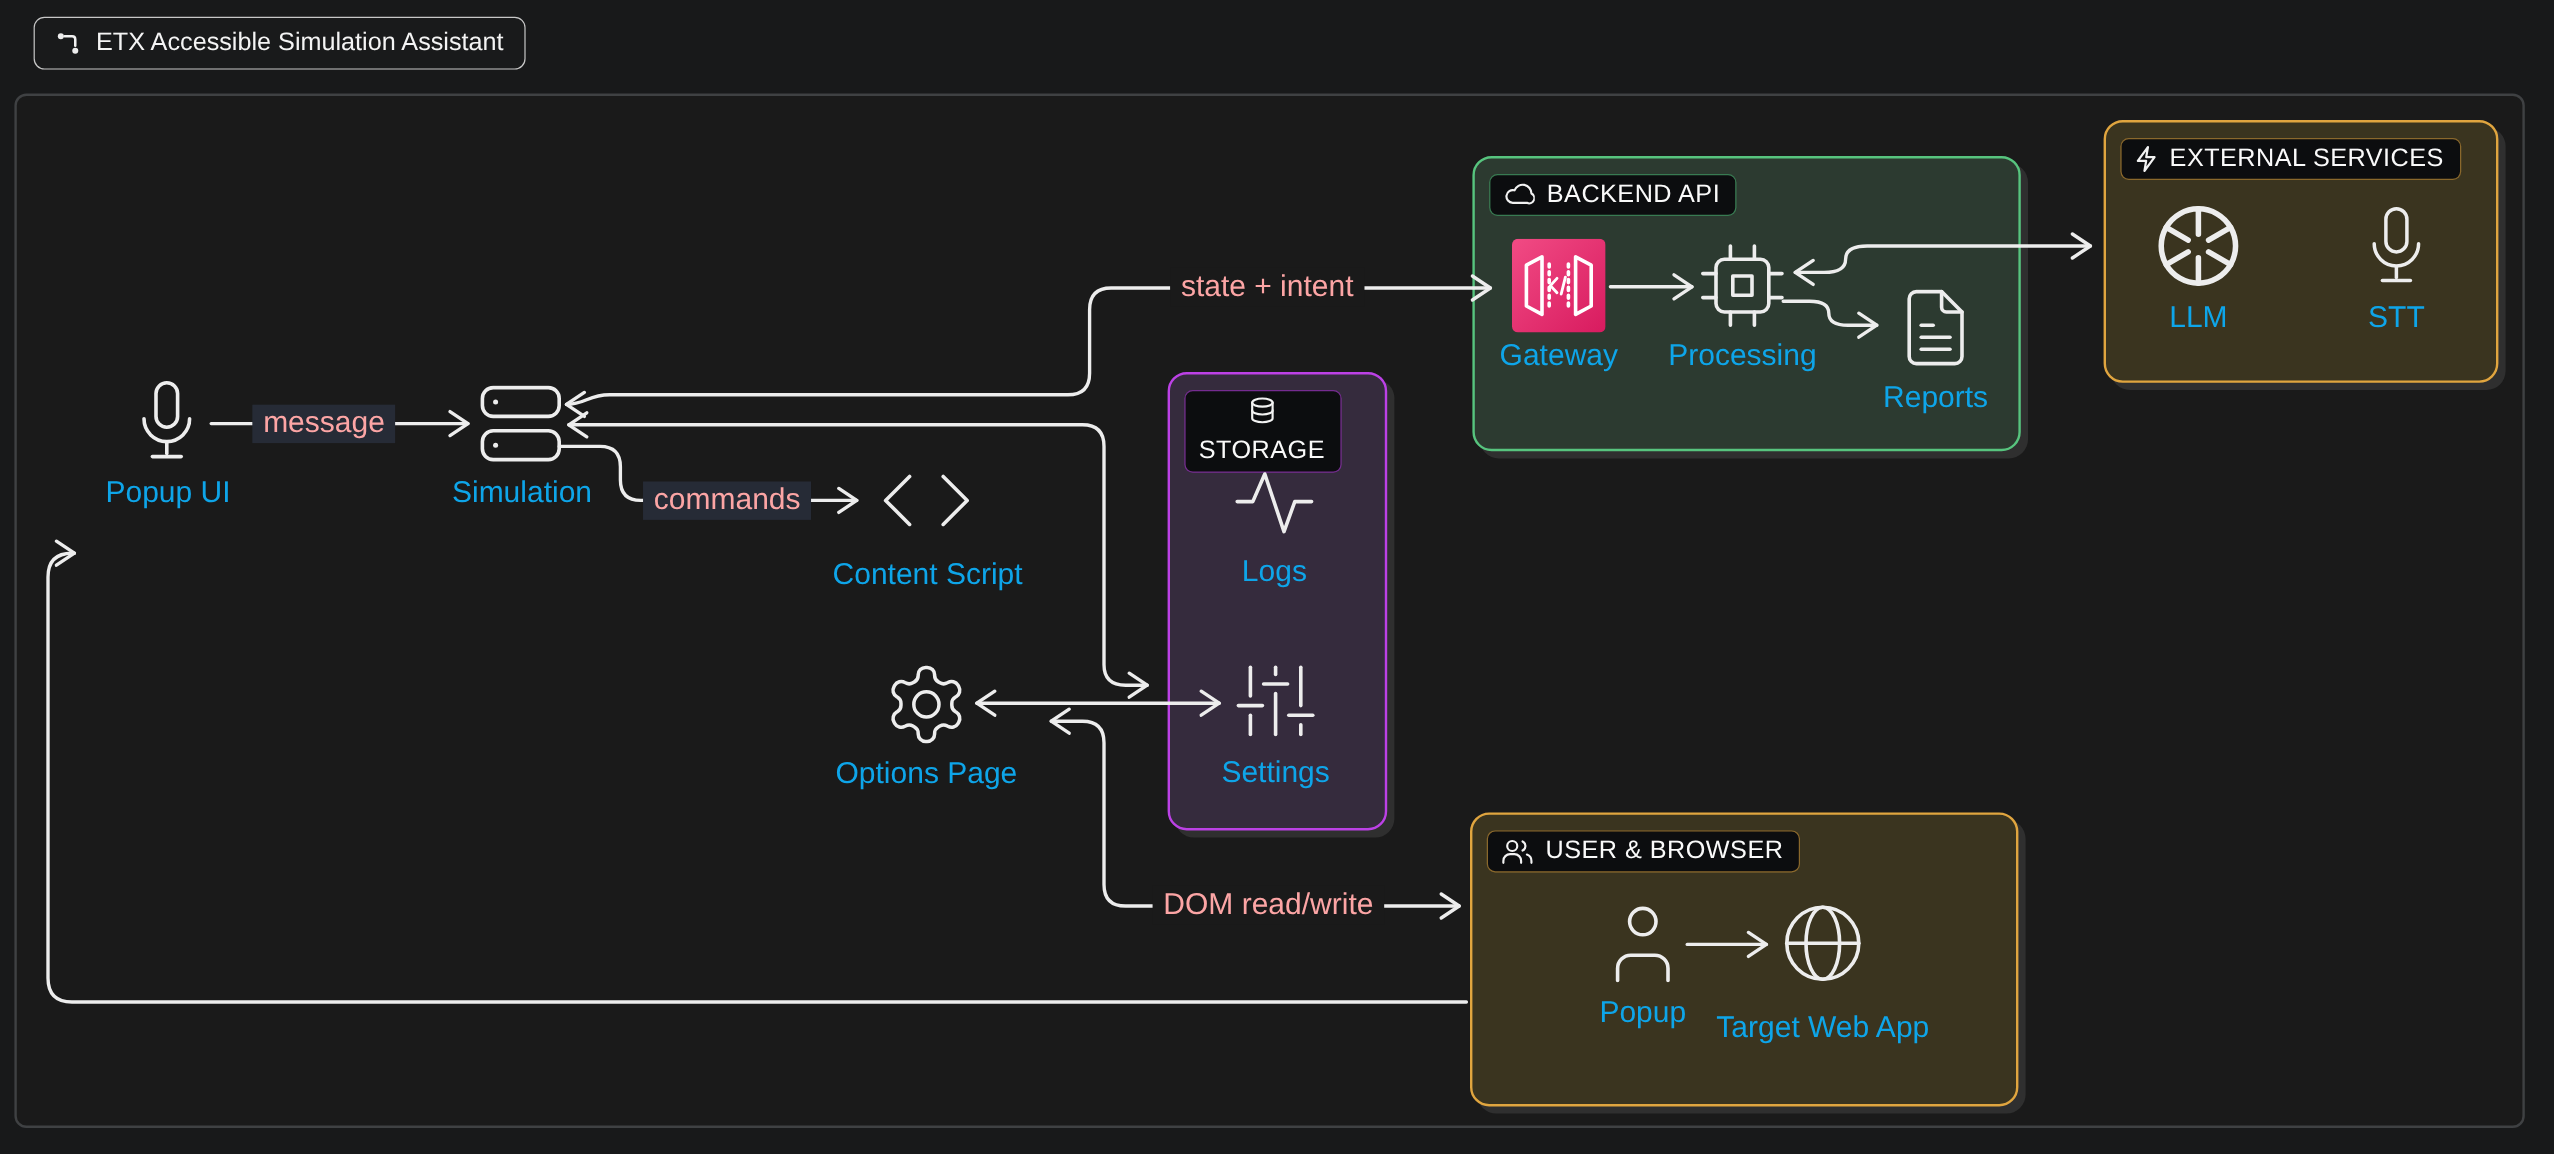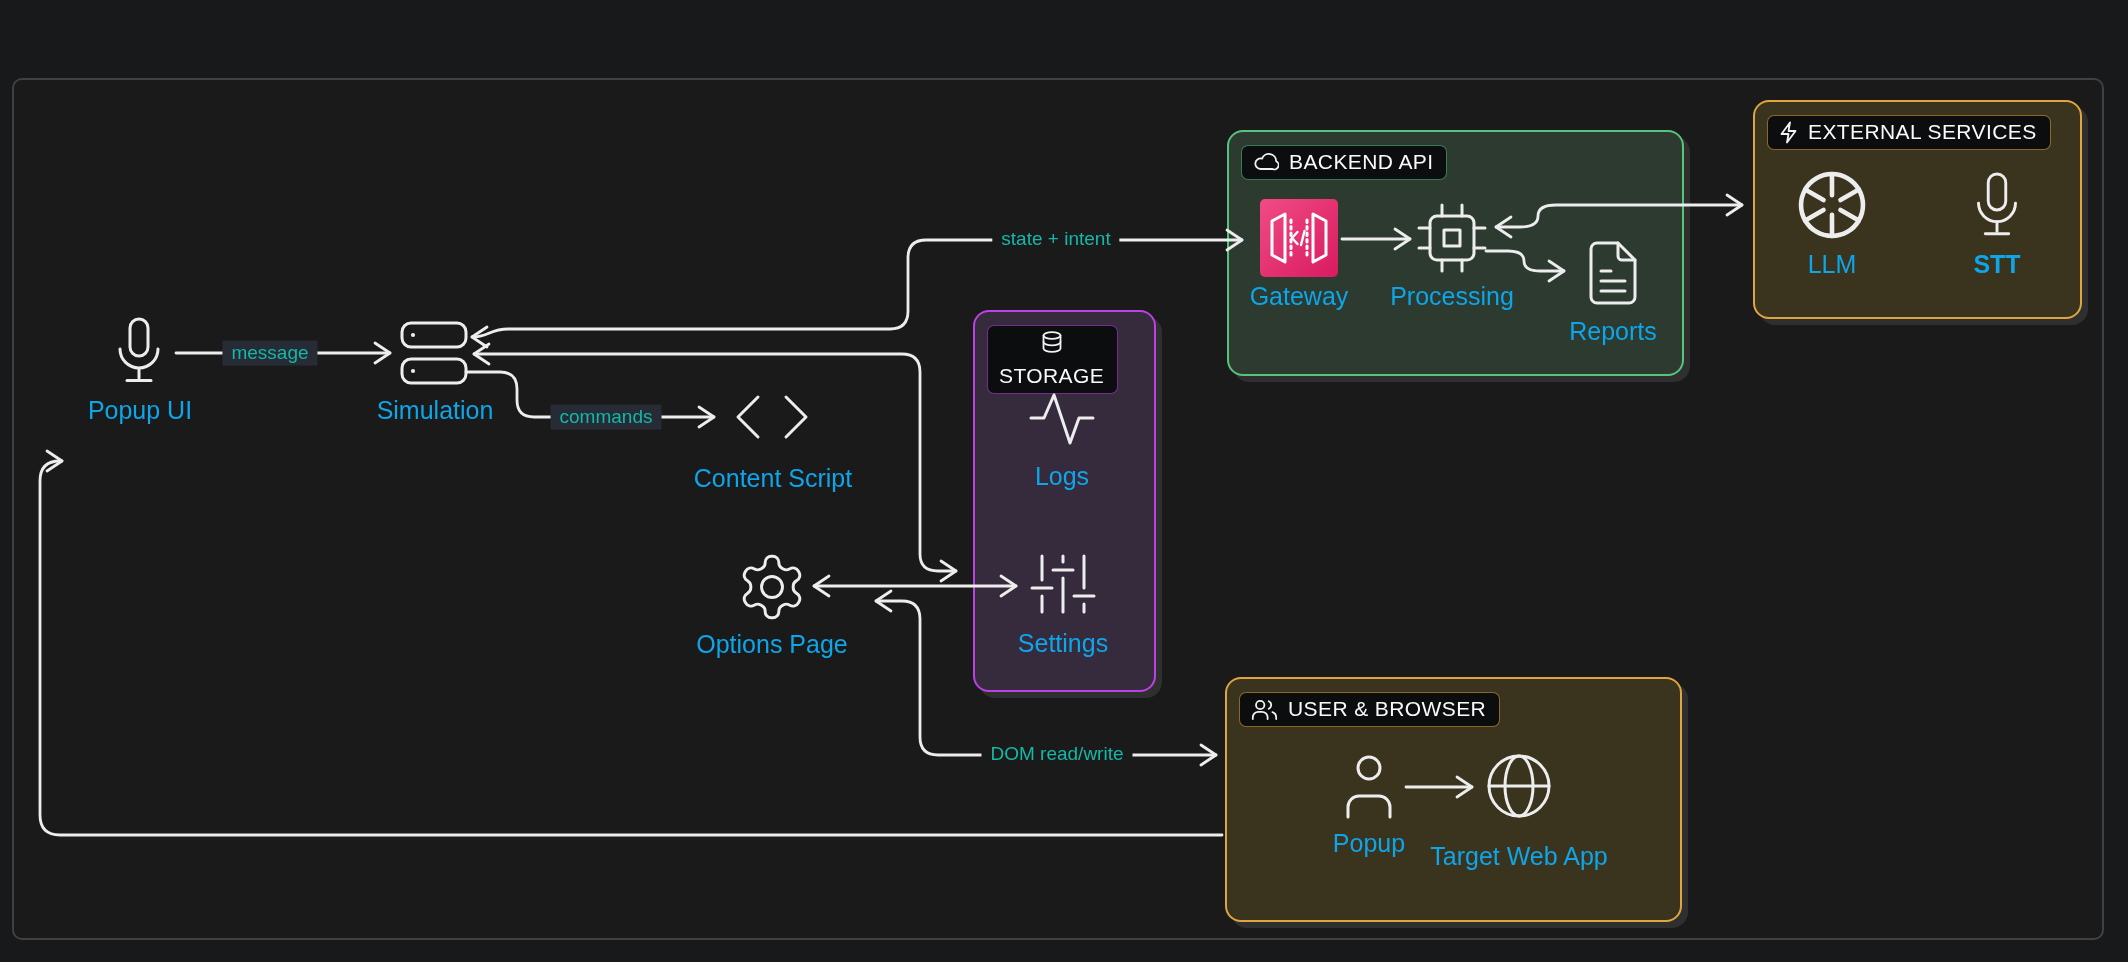--- a/index.html
+++ b/index.html
@@ -29,21 +29,21 @@
   .g-sto .gbadge{border-color:rgba(188,65,230,.6);flex-direction:column;}
   .g-bck .gbadge{border-color:rgba(87,196,126,.6);}
   .g-exs .gbadge{border-color:rgba(224,165,63,.6);}
   .g-usr .gbadge{border-color:rgba(224,165,63,.6);}
 
   
   .edges{position:absolute;left:0;top:0;width:2128px;height:962px;pointer-events:none;}
   .edges path.e{stroke:#ededed;stroke-width:2.8;fill:none;stroke-linecap:round;stroke-linejoin:round;}
 
   
-  .echip{position:absolute;transform:translate(-50%,-50%);font-size:19px;color:#14b8a6;
+  .echip{position:absolute;transform:translate(-50%,-50%);font-size:25px;color:#fca5a5;
     padding:2px 9px;white-space:nowrap;line-height:1.1;}
   .on-ext{background:#262b36;}
   .on-canvas{background:#1a1a1a;}
 
   
   .nicon{position:absolute;transform:translate(-50%,-50%);display:flex;}
   .nlabel{position:absolute;transform:translate(-50%,-50%);font-size:25px;color:#0ea5e9;
     white-space:nowrap;text-align:center;line-height:1.25;}
   .nlabel.wrap{white-space:normal;width:230px;}
 
@@ -54,20 +54,30 @@
   .gw-box{fill:url(#pinkgrad);}
   .gw-line{stroke:#ffffff;fill:none;stroke-width:3;stroke-linecap:round;stroke-linejoin:round;}
 </style>
 </head>
 <body>
 
 <div class="stage">
 
   <div class="canvas"></div>
 
+  <div class="title-chip">
+    <span style="display:flex;">
+      <svg width="23" height="23" viewBox="0 0 22 22">
+        <circle class="icd" cx="4.5" cy="5" r="2.4"></circle>
+        <path class="icb" d="M7.5,5 H13.5 Q16,5 16,7.5 V12.5" style="stroke-width:2"></path>
+        <circle class="icd" cx="16" cy="16.5" r="2.4"></circle>
+      </svg>
+    </span>
+    <span>ETX Accessible Simulation Assistant</span>
+  </div>
 
 
   <div class="group g-sto">
     <div class="gbadge">
       <span style="display:flex;">
         <svg width="22" height="24" viewBox="0 0 22 24">
           <ellipse class="icb" cx="11" cy="5.5" rx="8.5" ry="3.4"></ellipse>
           <path class="icb" d="M2.5,5.5 V18.5 a8.5,3.4 0 0 0 17,0 V5.5"></path>
           <path class="icb" d="M2.5,12 a8.5,3.4 0 0 0 17,0"></path>
         </svg>
@@ -266,17 +276,17 @@
   <div class="nlabel" style="left:140px;top:411px;">Popup UI</div>
   <div class="nlabel" style="left:435px;top:411px;">Simulation</div>
   <div class="nlabel" style="left:773px;top:479px;">Content Script</div>
   <div class="nlabel" style="left:772px;top:645px;">Options Page</div>
   <div class="nlabel" style="left:1062px;top:477px;">Logs</div>
   <div class="nlabel" style="left:1063px;top:644px;">Settings</div>
   <div class="nlabel" style="left:1299px;top:297px;">Gateway</div>
   <div class="nlabel" style="left:1452px;top:297px;">Processing</div>
   <div class="nlabel" style="left:1613px;top:332px;">Reports</div>
   <div class="nlabel" style="left:1832px;top:265px;">LLM</div>
-  <div class="nlabel" style="left:1997px;top:265px;font-weight:bold;">STT</div>
+  <div class="nlabel" style="left:1997px;top:265px;">STT</div>
   <div class="nlabel" style="left:1369px;top:844px;">Popup</div>
   <div class="nlabel wrap" style="left:1519px;top:857px;">Target Web App</div>
 
 </div>
 
 </body></html>

